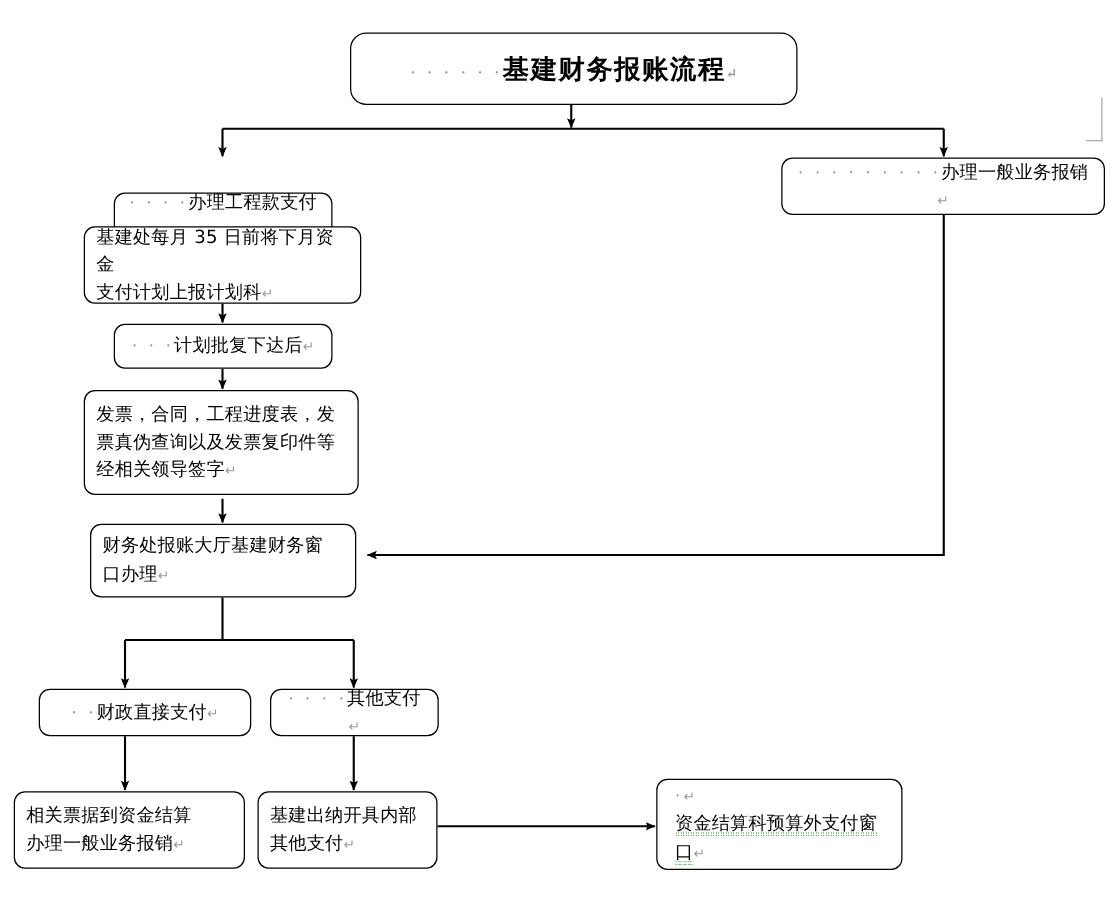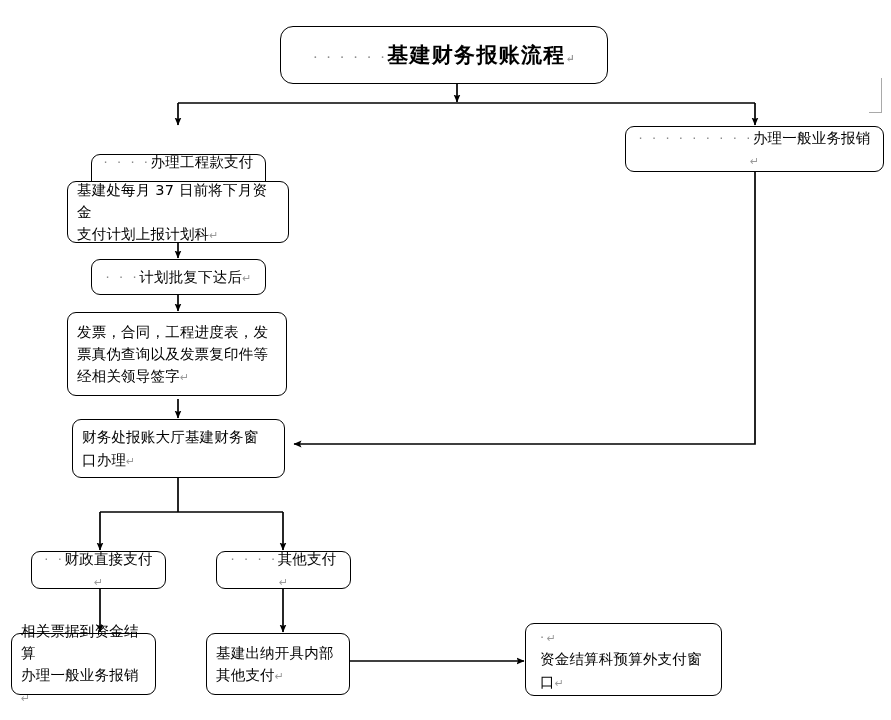--- a/index.html
+++ b/index.html
@@ -111,61 +111,61 @@
 
     <g>
       <line x1="283" y1="589" x2="283" y2="632" stroke="#000" stroke-width="1.7" marker-end="url(#ah)"></line>
     </g>
 
     <g>
       <line x1="350" y1="661" x2="524" y2="661" stroke="#000" stroke-width="1.7" marker-end="url(#ah)"></line>
     </g>
   </svg>
 
-  <div class="node title-node center" style="left:280px;top:26px;width:328px;height:58px;">
+  <div class="node title-node center" style="left:280px;top:26px;width:358px;height:58px;">
     <div class="txt"><span class="lead">· · · · · ·</span><span>基建财务报账流程</span><span class="pmark">↵</span></div>
   </div>
 
   <div class="node center" style="left:91px;top:126px;width:175px;height:39px;margin-top:28px;">
     <div class="txt"><span class="lead">· · · ·</span><span>办理工程款支付</span><span class="pmark">↵</span></div>
   </div>
 
   <div class="node center" style="left:625px;top:126px;width:259px;height:46px;">
     <div class="txt"><span class="lead">· · · · · · · · ·</span><span>办理一般业务报销</span><span class="pmark">↵</span></div>
   </div>
 
   <div class="node" style="left:67px;top:181px;width:222px;height:62px;">
-    <div class="txt">基建处每月 37 日前将下月资金</div>
+    <div class="txt">基建处每月 35 日前将下月资金</div>
     <div class="txt"><span>支付计划上报计划科</span><span class="pmark">↵</span></div>
   </div>
 
   <div class="node center" style="left:91px;top:259px;width:175px;height:36px;">
     <div class="txt"><span class="lead">· · ·</span><span>计划批复下达后</span><span class="pmark">↵</span></div>
   </div>
 
   <div class="node" style="left:67px;top:312px;width:220px;height:84px;">
     <div class="txt">发票，合同，工程进度表，发</div>
     <div class="txt">票真伪查询以及发票复印件等</div>
     <div class="txt"><span>经相关领导签字</span><span class="pmark">↵</span></div>
   </div>
 
   <div class="node" style="left:72px;top:419px;width:213px;height:59px;">
     <div class="txt">财务处报账大厅基建财务窗</div>
     <div class="txt"><span>口办理</span><span class="pmark">↵</span></div>
   </div>
 
-  <div class="node center" style="left:31px;top:551px;width:135px;height:38px;">
+  <div class="node center" style="left:31px;top:551px;width:170px;height:38px;">
     <div class="txt"><span class="lead">· ·</span><span>财政直接支付</span><span class="pmark">↵</span></div>
   </div>
 
   <div class="node center" style="left:216px;top:551px;width:135px;height:38px;">
     <div class="txt"><span class="lead">· · · ·</span><span>其他支付</span><span class="pmark">↵</span></div>
   </div>
 
-  <div class="node" style="left:11px;top:633px;width:145px;height:62px;">
+  <div class="node" style="left:11px;top:633px;width:185px;height:62px;">
     <div class="txt">相关票据到资金结算</div>
     <div class="txt"><span>办理一般业务报销</span><span class="pmark">↵</span></div>
   </div>
 
   <div class="node" style="left:206px;top:633px;width:144px;height:62px;">
     <div class="txt">基建出纳开具内部</div>
     <div class="txt"><span>其他支付</span><span class="pmark">↵</span></div>
   </div>
 
   <div class="node" style="left:525px;top:623px;width:197px;height:73px;padding-left:14px;">

